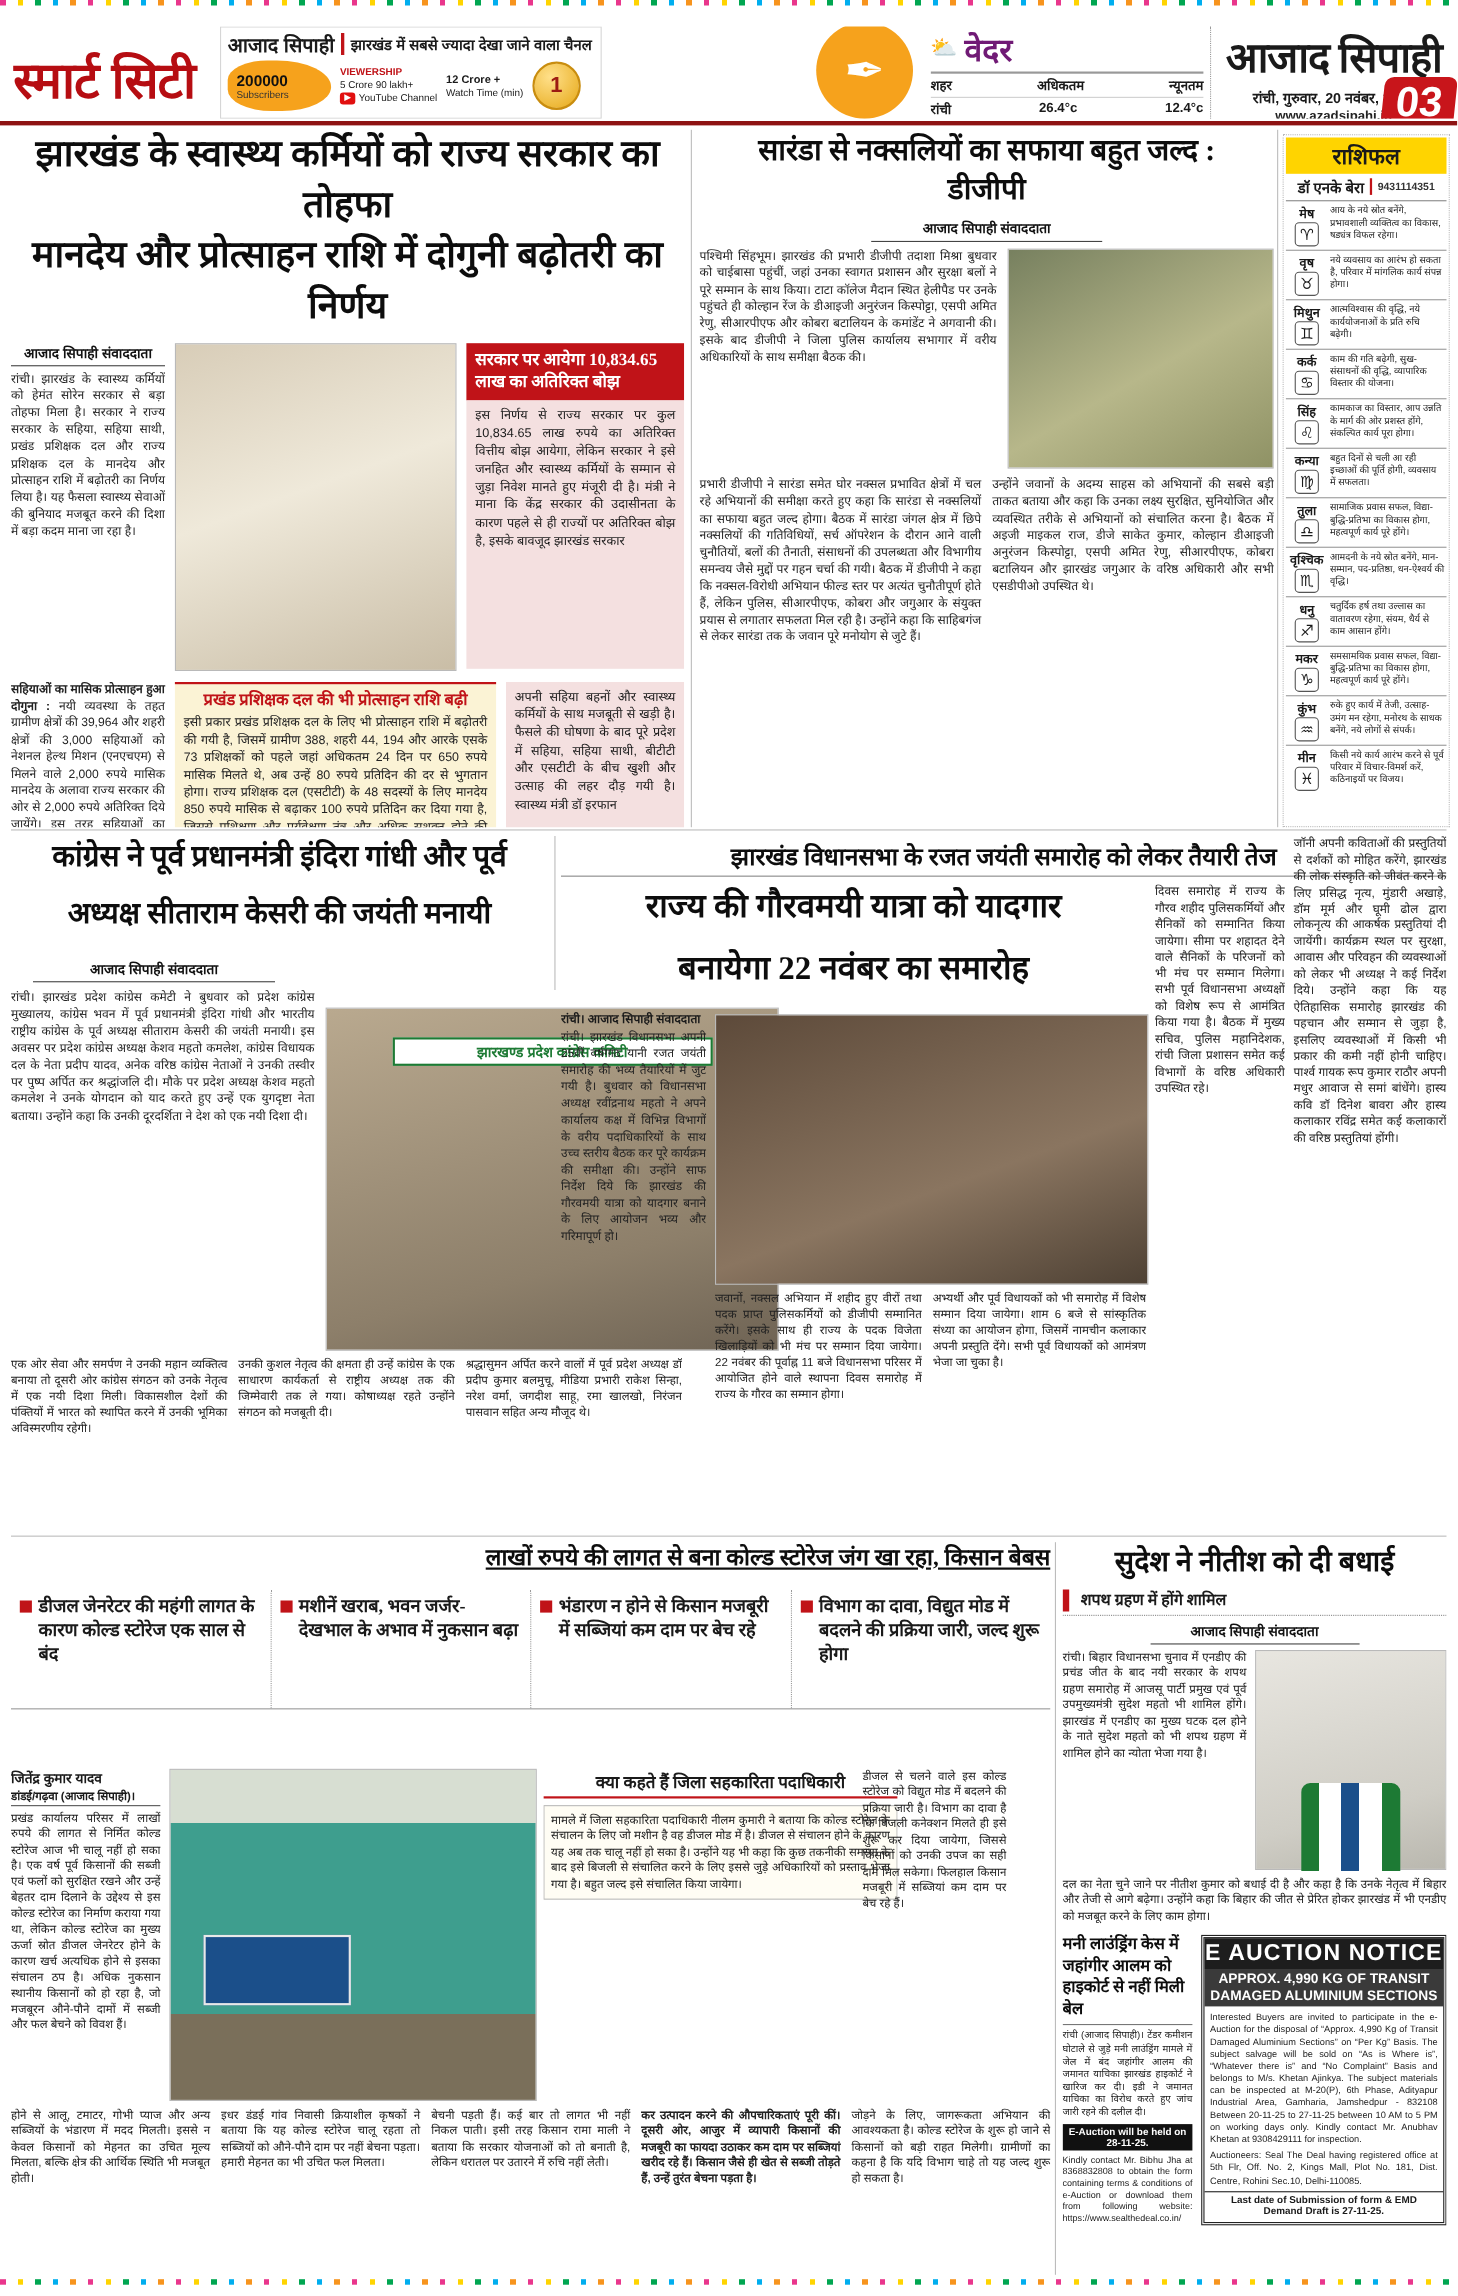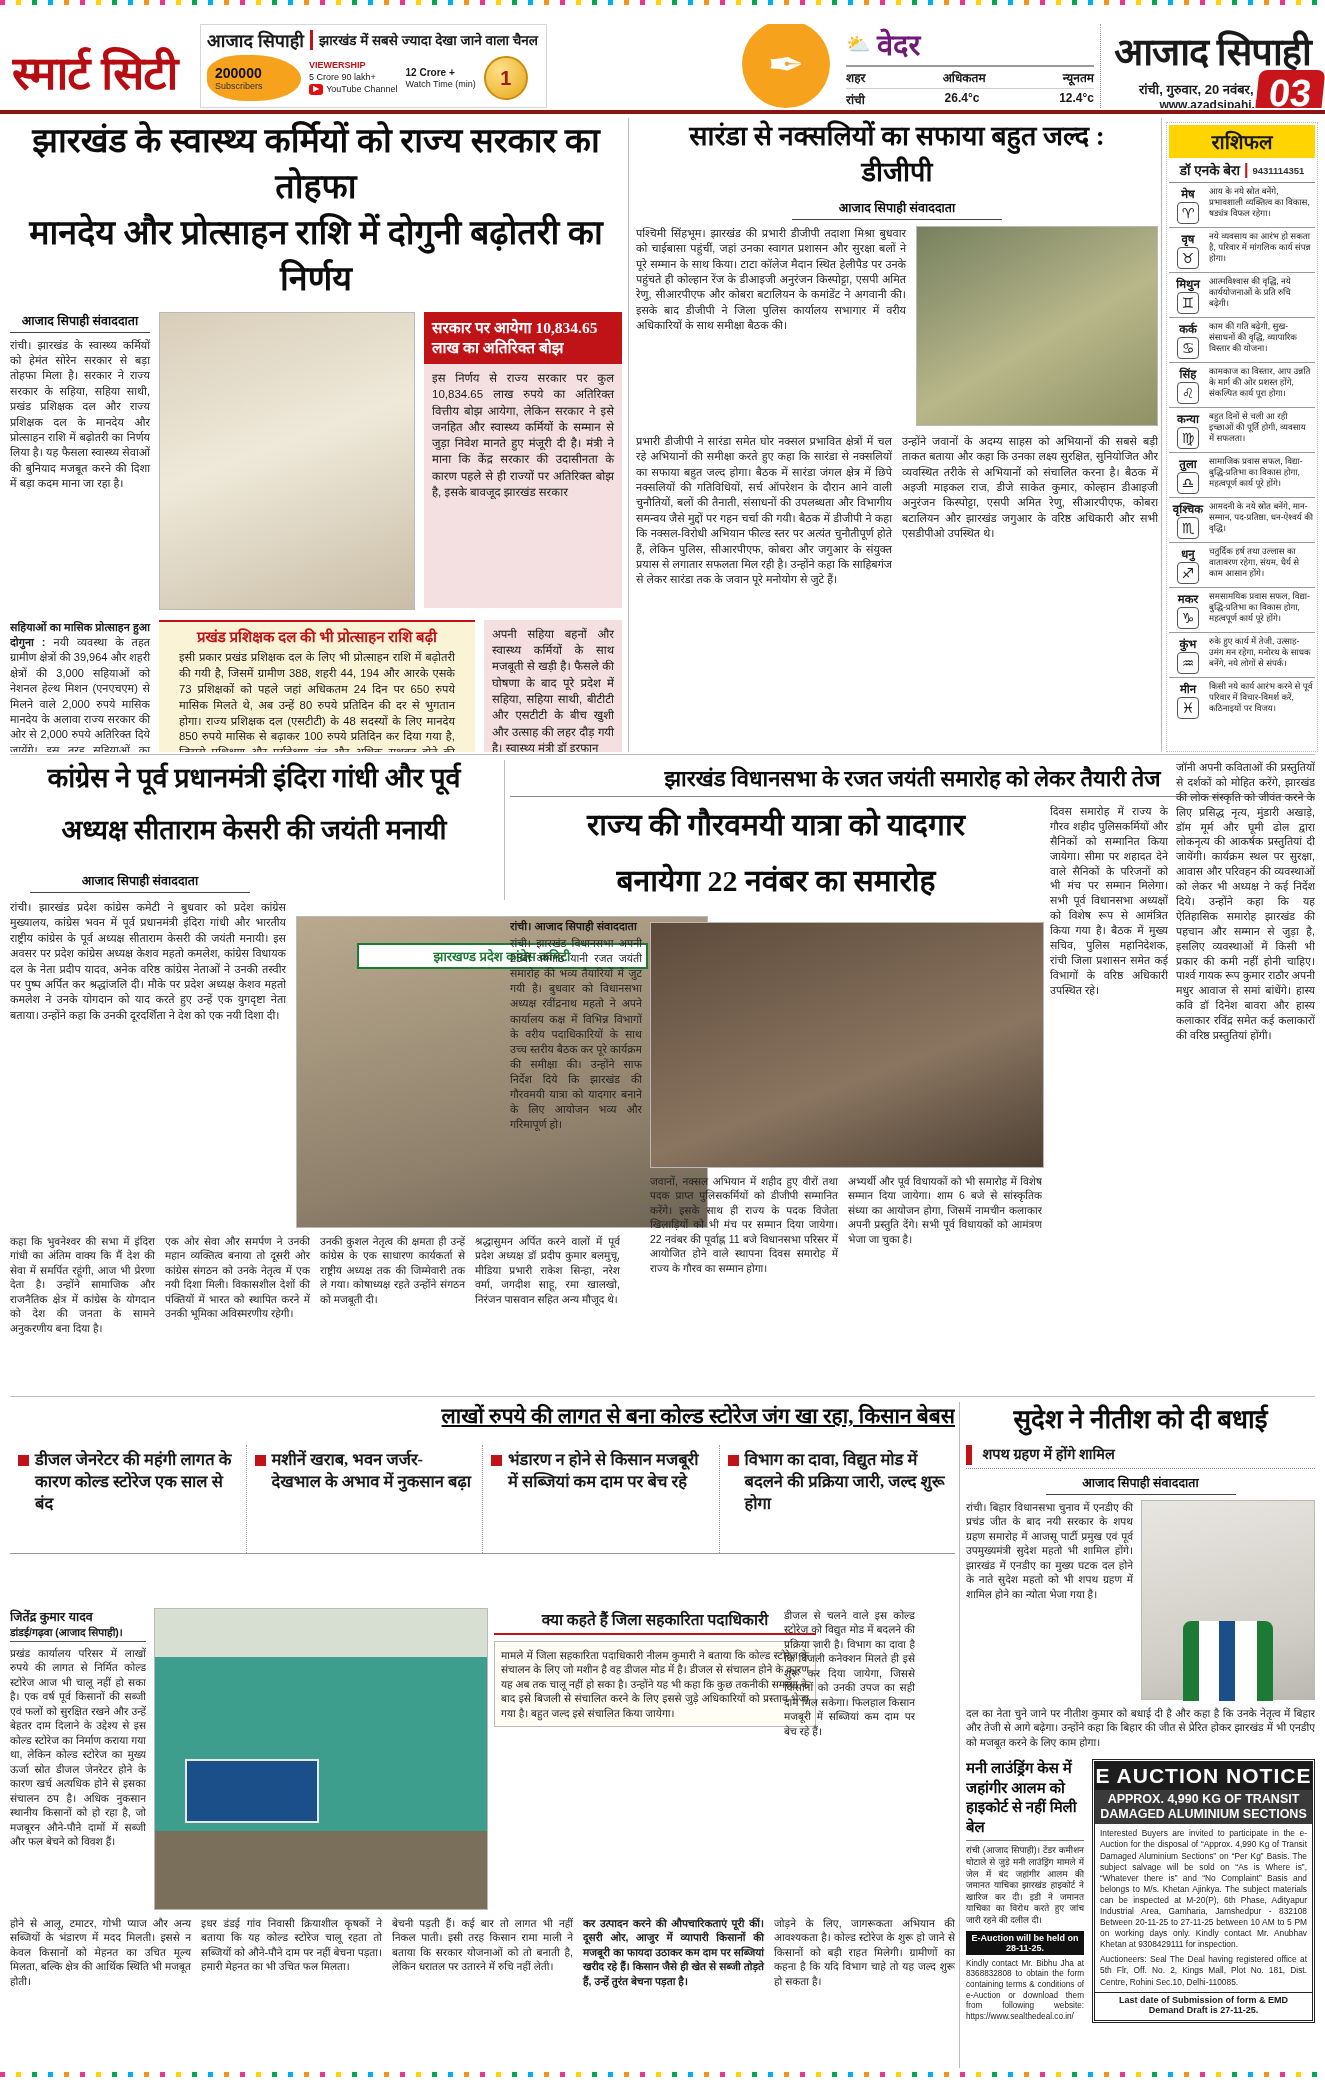--- a/index.html
+++ b/index.html
@@ -38,21 +38,21 @@
   .w-title{color:#701a75;font-weight:800;font-size:29px;}
   .w-row{display:flex;justify-content:space-between;font-size:12px;font-weight:700;padding:2px 0;border-bottom:1px solid #cfcfcf;}
   .paper-name{font-size:38px;font-weight:800;letter-spacing:-1px;text-align:center;font-family:"Liberation Serif","DejaVu Serif",serif;}
   .dateline{font-size:13px;font-weight:700;text-align:center;margin-top:4px;}
   .website{font-size:12px;font-weight:700;text-align:center;color:#222;}
   .pagenum{background:#c8151b;color:#fff;font-weight:800;font-size:38px;padding:2px 12px;border-radius:8px;transform:skew(-6deg);}
   .redrule{background:#8e1313;}
   
   .redbox-head{background:#c01318;color:#fff;font-weight:800;font-size:15.5px;text-align:left;padding:6px 8px;line-height:1.3;font-family:"Liberation Serif","DejaVu Serif",serif;}
   .pinkbody{background:#f4e0e0;padding:6px 8px;font-size:11.5px;line-height:1.42;text-align:justify;}
-  .yellowbox{background:#fbf3d5;border-top:2px solid #c01318;padding:4px 20px;}
+  .yellowbox{background:#fbf3d5;border-top:2px solid #c01318;padding:4px 8px;}
   .ybox-title{color:#c01318;font-weight:800;font-size:15px;text-align:center;line-height:1.25;padding:2px 0 4px;font-family:"Liberation Serif","DejaVu Serif",serif;}
   
   .rashi-title{background:#ffd400;font-weight:800;font-size:20px;text-align:center;padding:3px 0;font-family:"Liberation Serif","DejaVu Serif",serif;}
   .astro{display:flex;align-items:center;justify-content:center;gap:4px;padding:3px 0;border-bottom:1px solid #888;}
   .astro-name{font-weight:800;font-size:13.5px;}
   .astro-phone{font-size:9.5px;font-weight:700;color:#333;}
   .h-row{display:flex;gap:4px;padding:3px 2px;border-bottom:1px solid #999;align-items:flex-start;}
   .h-left{width:34px;flex:0 0 34px;text-align:center;}
   .h-sign{font-weight:800;font-size:11.5px;display:block;}
   .h-glyph{font-size:14px;display:block;border:1px solid #555;border-radius:4px;width:20px;height:20px;line-height:20px;margin:1px auto 0;}
@@ -293,21 +293,20 @@
   <div class="abs" style="left:10px;top:760px;width:1305px;height:634px;">
 
     <div class="abs hl" style="left:0;top:0;width:488px;font-size:27px;text-align:center;line-height:1.4;">कांग्रेस ने पूर्व प्रधानमंत्री इंदिरा गांधी और पूर्व</div>
     <div class="abs hl" style="left:0;top:52px;width:488px;font-size:27px;text-align:center;line-height:1.4;">अध्यक्ष सीताराम केसरी की जयंती मनायी</div>
     <div class="abs byline" style="left:20px;top:112px;width:220px;">आजाद सिपाही संवाददाता</div>
     <p class="abs col" style="left:0;top:140px;width:276px;height:326px;margin:0;">रांची। झारखंड प्रदेश कांग्रेस कमेटी ने बुधवार को प्रदेश कांग्रेस मुख्यालय, कांग्रेस भवन में पूर्व प्रधानमंत्री इंदिरा गांधी और भारतीय राष्ट्रीय कांग्रेस के पूर्व अध्यक्ष सीताराम केसरी की जयंती मनायी। इस अवसर पर प्रदेश कांग्रेस अध्यक्ष केशव महतो कमलेश, कांग्रेस विधायक दल के नेता प्रदीप यादव, अनेक वरिष्ठ कांग्रेस नेताओं ने उनकी तस्वीर पर पुष्प अर्पित कर श्रद्धांजलि दी। मौके पर प्रदेश अध्यक्ष केशव महतो कमलेश ने उनके योगदान को याद करते हुए उन्हें एक युगदृष्टा नेता बताया। उन्होंने कहा कि उनकी दूरदर्शिता ने देश को एक नयी दिशा दी।</p>
     <div class="abs photo" style="left:286px;top:156px;width:410px;height:310px;background:linear-gradient(165deg,#b9a98f,#8d7f6a 70%,#6e6354);">
       <div style="margin:26px auto 0;width:70%;background:#fff;border:2px solid #1d7a34;color:#1d7a34;font-weight:700;font-size:13px;text-align:center;padding:2px 0;">झारखण्ड प्रदेश कांग्रेस कमिटी</div>
     </div>
     <div class="abs" style="left:0;top:474px;width:610px;height:160px;display:flex;gap:10px;">
-      <p class="col-sm" style="margin:0;flex:1;">कहा कि भुवनेश्वर की सभा में इंदिरा गांधी का अंतिम वाक्य कि मैं देश की सेवा में समर्पित रहूंगी, आज भी प्रेरणा देता है। उन्होंने सामाजिक और राजनैतिक क्षेत्र में कांग्रेस के योगदान को देश की जनता के सामने अनुकरणीय बना दिया है।</p>
       <p class="col-sm" style="margin:0;flex:1;">एक ओर सेवा और समर्पण ने उनकी महान व्यक्तित्व बनाया तो दूसरी ओर कांग्रेस संगठन को उनके नेतृत्व में एक नयी दिशा मिली। विकासशील देशों की पंक्तियों में भारत को स्थापित करने में उनकी भूमिका अविस्मरणीय रहेगी।</p>
       <p class="col-sm" style="margin:0;flex:1;">उनकी कुशल नेतृत्व की क्षमता ही उन्हें कांग्रेस के एक साधारण कार्यकर्ता से राष्ट्रीय अध्यक्ष तक की जिम्मेवारी तक ले गया। कोषाध्यक्ष रहते उन्होंने संगठन को मजबूती दी।</p>
       <p class="col-sm" style="margin:0;flex:1;">श्रद्धासुमन अर्पित करने वालों में पूर्व प्रदेश अध्यक्ष डॉ प्रदीप कुमार बलमुचू, मीडिया प्रभारी राकेश सिन्हा, नरेश वर्मा, जगदीश साहू, रमा खालखो, निरंजन पासवान सहित अन्य मौजूद थे।</p>
     </div>
 
     <div class="abs vdiv" style="left:494px;top:0;height:140px;"></div>
 
     <div class="abs hl" style="left:500px;top:2px;width:805px;font-size:22px;text-align:center;border-bottom:1px solid #888;padding-bottom:4px;">झारखंड विधानसभा के रजत जयंती समारोह को लेकर तैयारी तेज</div>
     <div class="abs hl" style="left:500px;top:44px;width:532px;font-size:30px;text-align:center;line-height:1.4;">राज्य की गौरवमयी यात्रा को यादगार</div>
     <div class="abs hl" style="left:500px;top:100px;width:532px;font-size:30px;text-align:center;line-height:1.4;">बनायेगा 22 नवंबर का समारोह</div>

